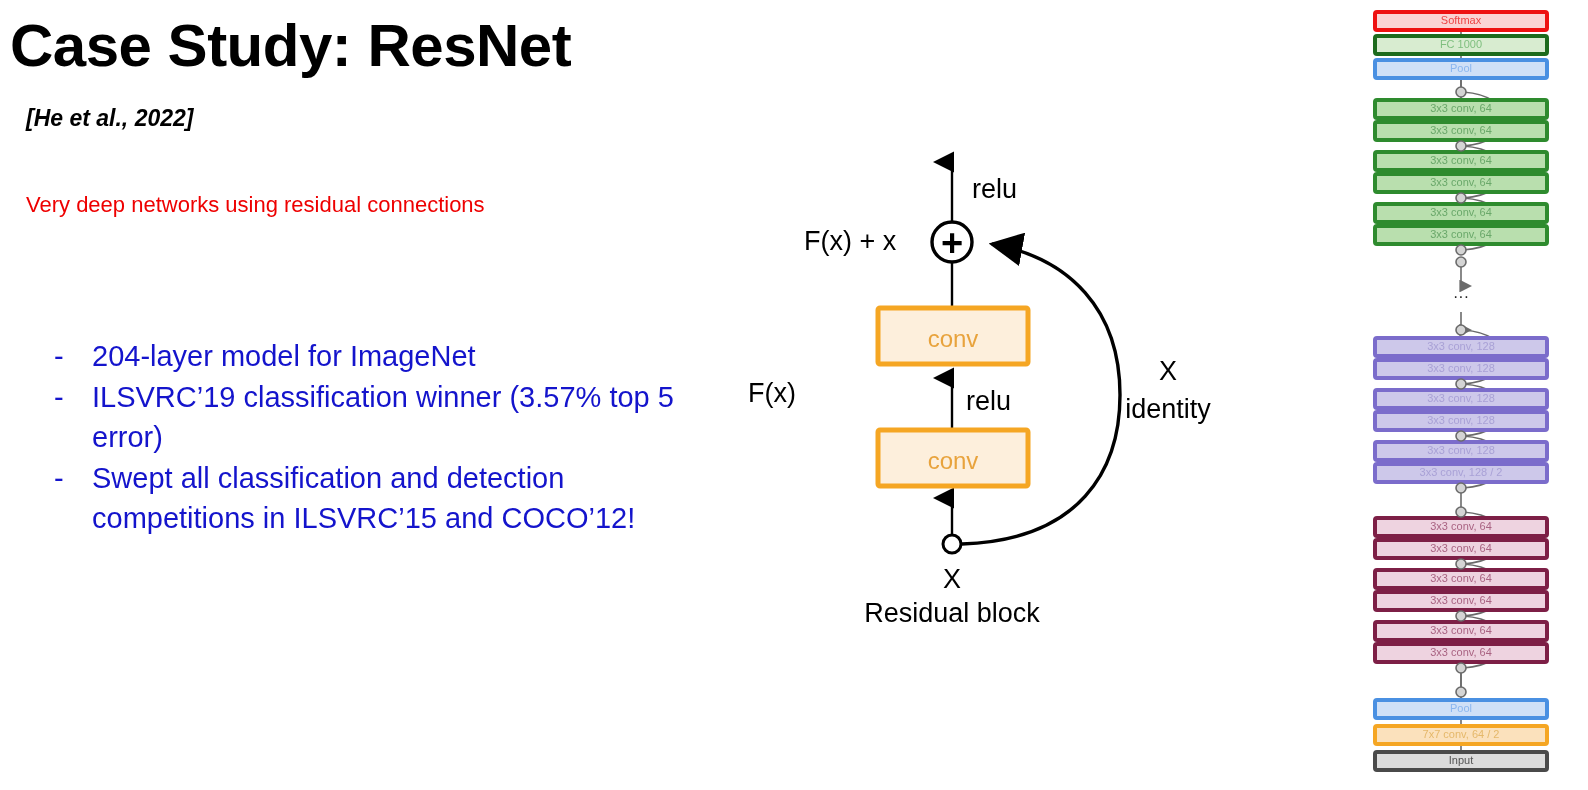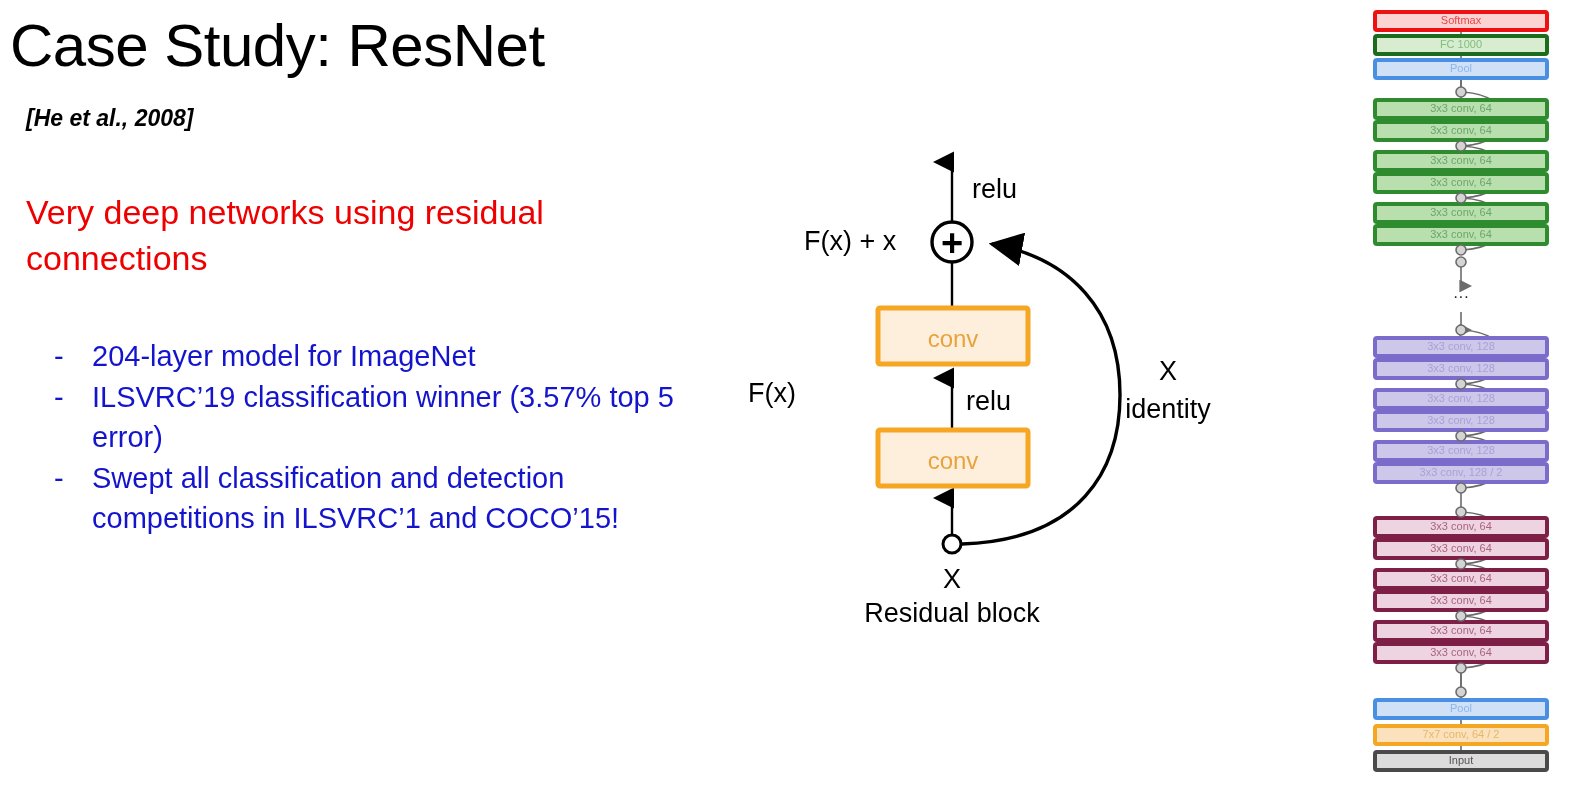--- a/index.html
+++ b/index.html
@@ -17,39 +17,39 @@
   }
 
   
   #slide-title {
     position: absolute;
     left: 10px;
     top: 14px;
     font-size: 60px;
     line-height: 1.05;
     color: #000000;
-    font-weight: 400;
+    font-weight: 700;
     letter-spacing: -0.5px;
     white-space: nowrap;
   }
   #slide-citation {
     position: absolute;
     left: 26px;
     top: 105px;
     font-size: 23px;
     font-style: italic;
     font-weight: bold;
     color: #000000;
   }
   #headline {
     position: absolute;
     left: 26px;
     top: 190px;
     width: 650px;
-    font-size: 34px;
+    font-size: 22px;
     line-height: 1.35;
     color: #ee0000;
   }
   #bullet-list {
     position: absolute;
     left: 46px;
     top: 336px;
     width: 680px;
     font-size: 29px;
     line-height: 1.38;
@@ -104,35 +104,35 @@
     font-family: "Liberation Sans", sans-serif;
     font-size: 11px;
     text-anchor: middle;
     dominant-baseline: middle;
   }
 </style>
 </head>
 <body>
 
 <div id="slide-title">Case Study: ResNet</div>
-<div id="slide-citation">[He et al., 2008]</div>
+<div id="slide-citation">[He et al., 2022]</div>
 <div id="headline">Very deep networks using residual connections</div>
 
 <div id="bullet-list">
   <div class="bullet-row">
     <span class="bullet-dash">-</span>
     <span class="bullet-text">204-layer model for ImageNet</span>
   </div>
   <div class="bullet-row">
     <span class="bullet-dash">-</span>
     <span class="bullet-text">ILSVRC’19 classification winner (3.57% top 5 error)</span>
   </div>
   <div class="bullet-row">
     <span class="bullet-dash">-</span>
-    <span class="bullet-text">Swept all classification and detection competitions in ILSVRC’1 and COCO’15!</span>
+    <span class="bullet-text">Swept all classification and detection competitions in ILSVRC’15 and COCO’12!</span>
   </div>
 </div>
 
 <div id="residual-diagram">
   <svg width="580" height="500" viewBox="0 0 580 500" xmlns="http://www.w3.org/2000/svg">
     <defs>
       <marker id="arrowUp" markerWidth="9" markerHeight="9" refX="4.5" refY="8" orient="auto">
         <path d="M0,9 L4.5,0 L9,9 z" fill="#000"></path>
       </marker>
       <marker id="arrowHead" markerWidth="10" markerHeight="10" refX="9" refY="5" orient="auto">

